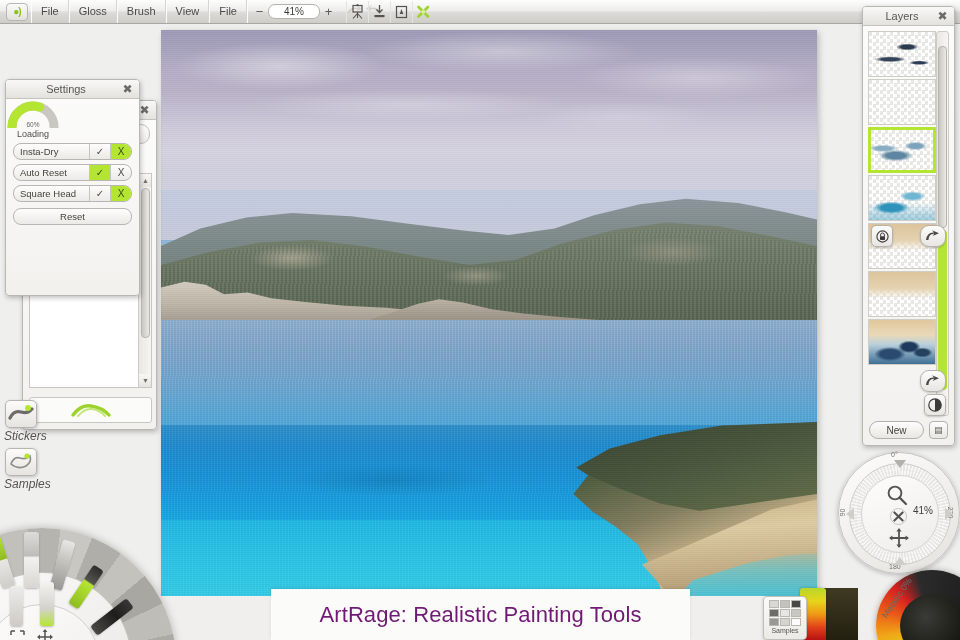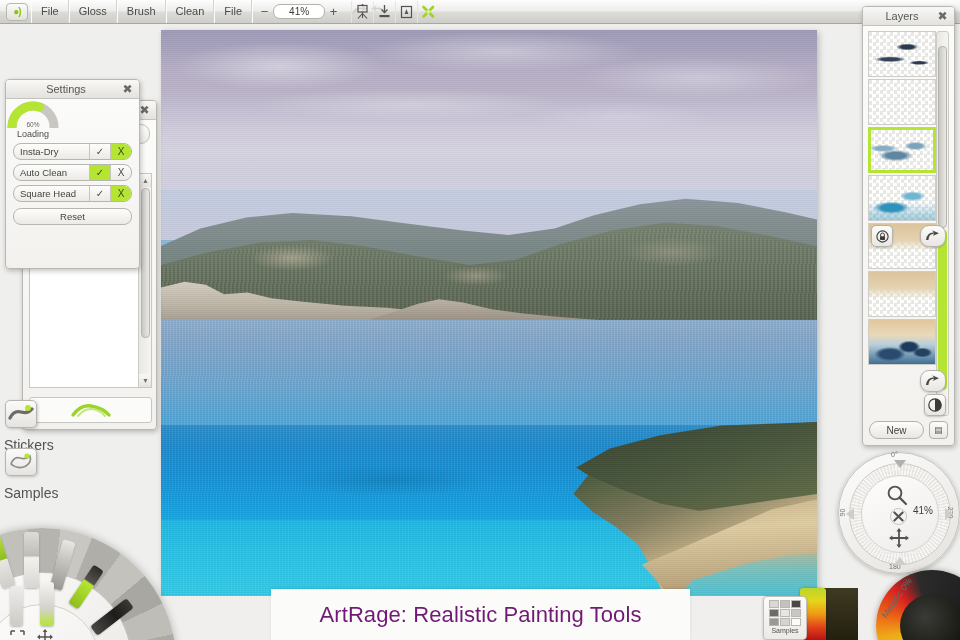--- a/index.html
+++ b/index.html
@@ -286,21 +286,21 @@
   }
   #brush-preview {
     position: absolute; left: 6px; bottom: 6px;
     width: 123px; height: 26px;
     background: #fbfbfa;
     border: 1px solid #c8c6c1; border-radius: 3px;
     display: flex; align-items: center; justify-content: center;
   }
 
   
-  #settings { left: 5px; top: 79px; width: 135px; height: 190px; z-index: 30; }
+  #settings { left: 5px; top: 79px; width: 135px; height: 217px; z-index: 30; }
   .dials { display: flex; justify-content: space-around; padding: 6px 4px 0; }
   .dial { text-align: center; width: 54px; }
   .dial .arc { position: relative; width: 52px; height: 27px; margin: 0 auto; }
   .dial .arc svg { display: block; }
   .dial .pct {
     position: absolute; left: 0; right: 0; bottom: 0;
     font-size: 6.5px; color: #66645f;
   }
   .dial .lab { font-size: 9px; color: #4e4c48; margin-top: 1px; }
   .dial-center { display: flex; justify-content: flex-start; margin-top: 2px; }
@@ -426,21 +426,21 @@
     width: 34px; text-align: center;
   }
   .side-tool .ico {
     width: 32px; height: 28px; margin: 0 auto;
     background: linear-gradient(#fbfbfa,#e6e4e0);
     border: 1px solid #b7b5b0; border-radius: 5px;
     box-shadow: 1px 1px 3px rgba(0,0,0,.2);
     display: flex; align-items: center; justify-content: center;
   }
   .side-tool .lbl {
-    font-size: 14px; color: #55534f; margin-top: 9px;
+    font-size: 12px; color: #55534f; margin-top: 1px; font-style: italic;
   }
   #stickers-tool { top: 400px; }
   #stencils-tool { top: 448px; }
 
   
   #toolwheel {
     position: absolute; left: -92px; top: 528px;
     width: 268px; height: 268px;
     border-radius: 50%;
     background:
@@ -579,21 +579,21 @@
 </head>
 <body>
 
 <div id="app">
 
   <div id="menubar">
     <div class="mb-logo">●)</div>
     <div class="mb-item">File</div>
     <div class="mb-item">Gloss</div>
     <div class="mb-item">Brush</div>
-    <div class="mb-item">Clean</div>
+    <div class="mb-item">View</div>
     <div class="mb-item">File</div>
 
     <div class="mb-zoom">
       <div class="sign">−</div>
       <div class="field">41%</div>
       <div class="sign">+</div>
     </div>
 
     <div class="mb-gap">
       <svg width="44" height="16" viewBox="0 0 44 16" style="margin-left:2px">
@@ -727,21 +727,21 @@
         <div class="lab">Loading</div>
       </div>
     </div>
 
     <div class="opt-row">
       <span class="nm">Insta-Dry</span>
       <span class="opt-btn">✓</span>
       <span class="opt-btn on">X</span>
     </div>
     <div class="opt-row">
-      <span class="nm">Auto Clean</span>
+      <span class="nm">Auto Reset</span>
       <span class="opt-btn on">✓</span>
       <span class="opt-btn">X</span>
     </div>
     <div class="opt-row">
       <span class="nm">Square Head</span>
       <span class="opt-btn">✓</span>
       <span class="opt-btn on">X</span>
     </div>
 
     <div id="reset-btn">Reset</div>

